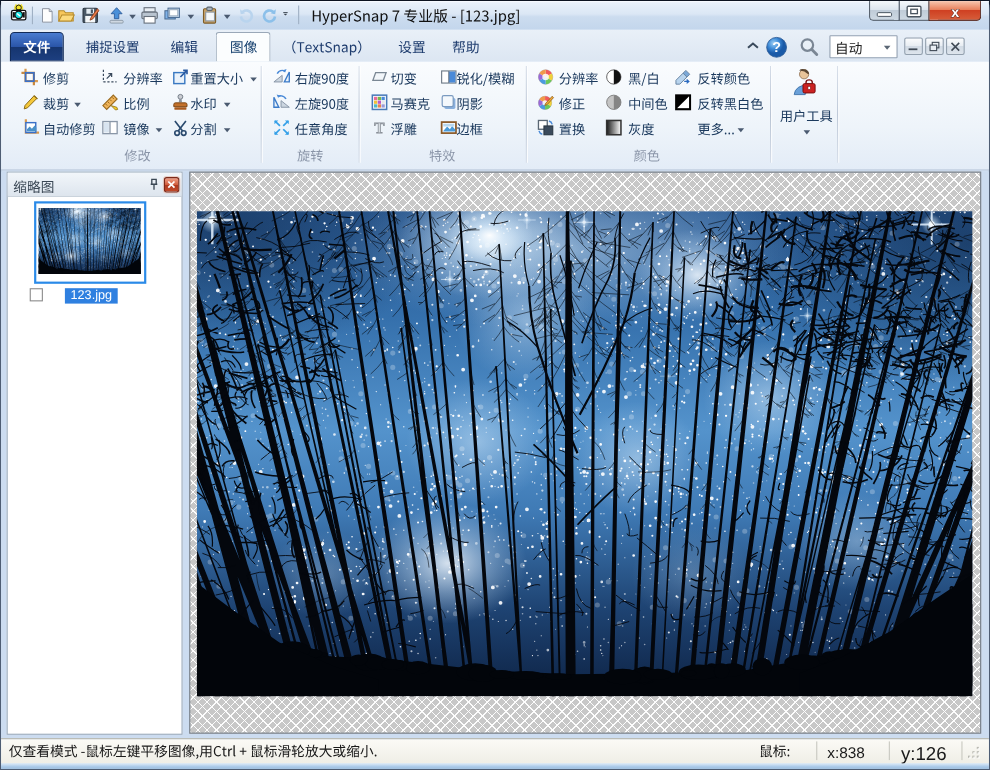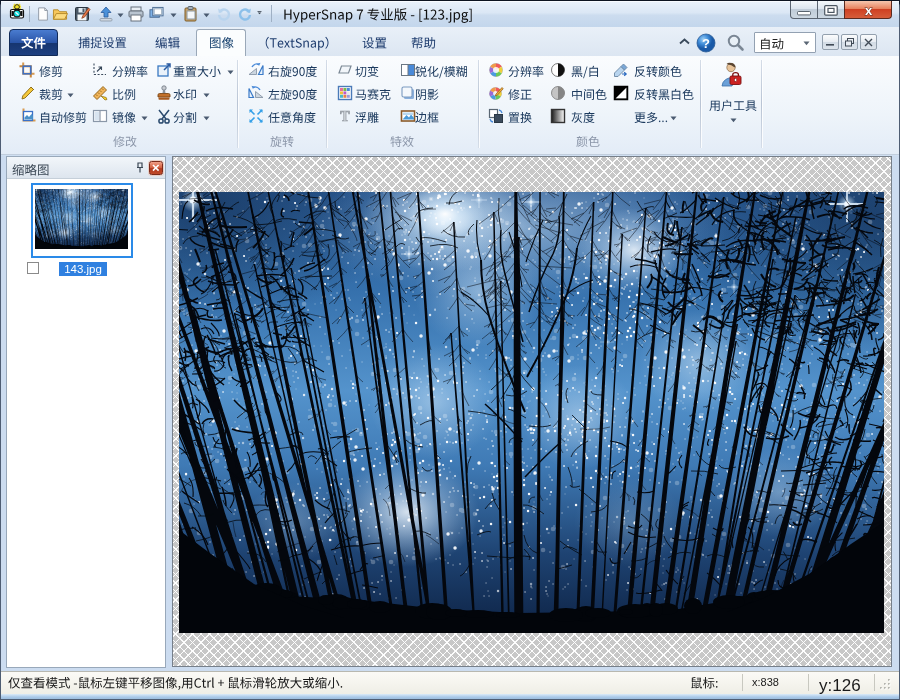--- a/index.html
+++ b/index.html
@@ -785,21 +785,21 @@
 <div class="abs" style="left:149px;top:161px;width:14px;height:14px;background:linear-gradient(#f0a088,#d05c3c 50%,#b03a20 55%,#c04a2a);border:1px solid #7c2a1a;border-radius:2.5px;box-shadow:0 0 0 1px #e8d0c8"></div>
 <svg class="ic" style="left:152.4px;top:164.4px" width="8" height="8">
     <path d="M1 1 L6.6 6.6 M6.6 1 L1 6.6" stroke="#fff" stroke-width="1.6"></path>
   </svg>
 <div class="abs" style="left:31px;top:183px;width:102px;height:75px;background:#fff;border:2px solid #2a8ae8"></div>
 <svg class="abs" style="left:35px;top:189px" width="93" height="60" viewBox="0 0 705 441" preserveAspectRatio="none">
     <use href="#photo"></use>
   </svg>
 <div class="abs" style="left:27px;top:262px;width:12px;height:12px;background:#fff;border:1px solid #8a8a8a"></div>
 <div class="abs" style="left:59px;top:262px;width:48px;height:14px;background:#2f80e0"></div>
-<div class="abs" style="left:59px;top:262px;width:48px;height:14px;font-size:11.5px;color:#fff;text-align:center;line-height:14px">143.jpg</div>
+<div class="abs" style="left:59px;top:262px;width:48px;height:14px;font-size:11.5px;color:#fff;text-align:center;line-height:14px">123.jpg</div>
 <div class="abs" style="left:172px;top:156px;width:720px;height:511px;border:1px solid #767f8a;
 background-color:#c7c7c7;
 background-image:repeating-linear-gradient(45deg,rgba(255,255,255,0.95) 0 1px,rgba(255,255,255,0) 1px 6px),repeating-linear-gradient(-45deg,rgba(255,255,255,0.95) 0 1px,rgba(255,255,255,0) 1px 6px)"></div>
 <svg class="abs" style="left:179px;top:192px" width="705" height="441" viewBox="0 0 705 441">
     <g id="photo">
       <defs>
 <linearGradient id="sky" x1="0" y1="0" x2="0" y2="1">
 <stop offset="0" stop-color="#2a5a93"></stop>
           <stop offset="0.22" stop-color="#3570ac"></stop>
 <stop offset="0.45" stop-color="#5493cc"></stop>
@@ -1006,21 +1006,21 @@
 <div class="abs" style="left:742px;top:674px;width:1px;height:17px;background:#c8c8c0"></div>
 <div class="abs" style="left:808px;top:674px;width:1px;height:17px;background:#c8c8c0"></div>
 <div class="abs" style="left:874px;top:674px;width:1px;height:17px;background:#c8c8c0"></div>
 <svg class="tp" style="left:690.0px;top:674.5px" width="31" height="17">
     <g transform="translate(0,12.5)" fill="#1a1a1a">
       <use href="#g107R" transform="translate(0.0 0) scale(0.625)"></use>
       <use href="#g108R" transform="translate(12.5 0) scale(0.625)"></use>
       <use href="#g120R" transform="translate(25.0 0) scale(0.625)"></use>
     </g>
   </svg>
-<div class="abs" style="left:752px;top:676px;width:50px;font-size:11px;color:#1a1a1a">x:838</div>
+<div class="abs" style="left:752px;top:676px;width:50px;font-size:14px;color:#1a1a1a">x:838</div>
 <div class="abs" style="left:819px;top:676px;width:50px;font-size:17px;color:#1a1a1a">y:126</div>
 <svg class="ic" style="left:880px;top:679px" width="12" height="12">
     <rect x="0" y="8" width="2" height="2" fill="#b0b0a8"></rect>
     <rect x="0.7" y="8.7" width="2" height="2" fill="#fdfdfb" fill-opacity="0.8"></rect>
     <rect x="4" y="4" width="2" height="2" fill="#b0b0a8"></rect>
     <rect x="4.7" y="4.7" width="2" height="2" fill="#fdfdfb" fill-opacity="0.8"></rect>
     <rect x="4" y="8" width="2" height="2" fill="#b0b0a8"></rect>
     <rect x="4.7" y="8.7" width="2" height="2" fill="#fdfdfb" fill-opacity="0.8"></rect>
     <rect x="8" y="0" width="2" height="2" fill="#b0b0a8"></rect>
     <rect x="8.7" y="0.7" width="2" height="2" fill="#fdfdfb" fill-opacity="0.8"></rect>

